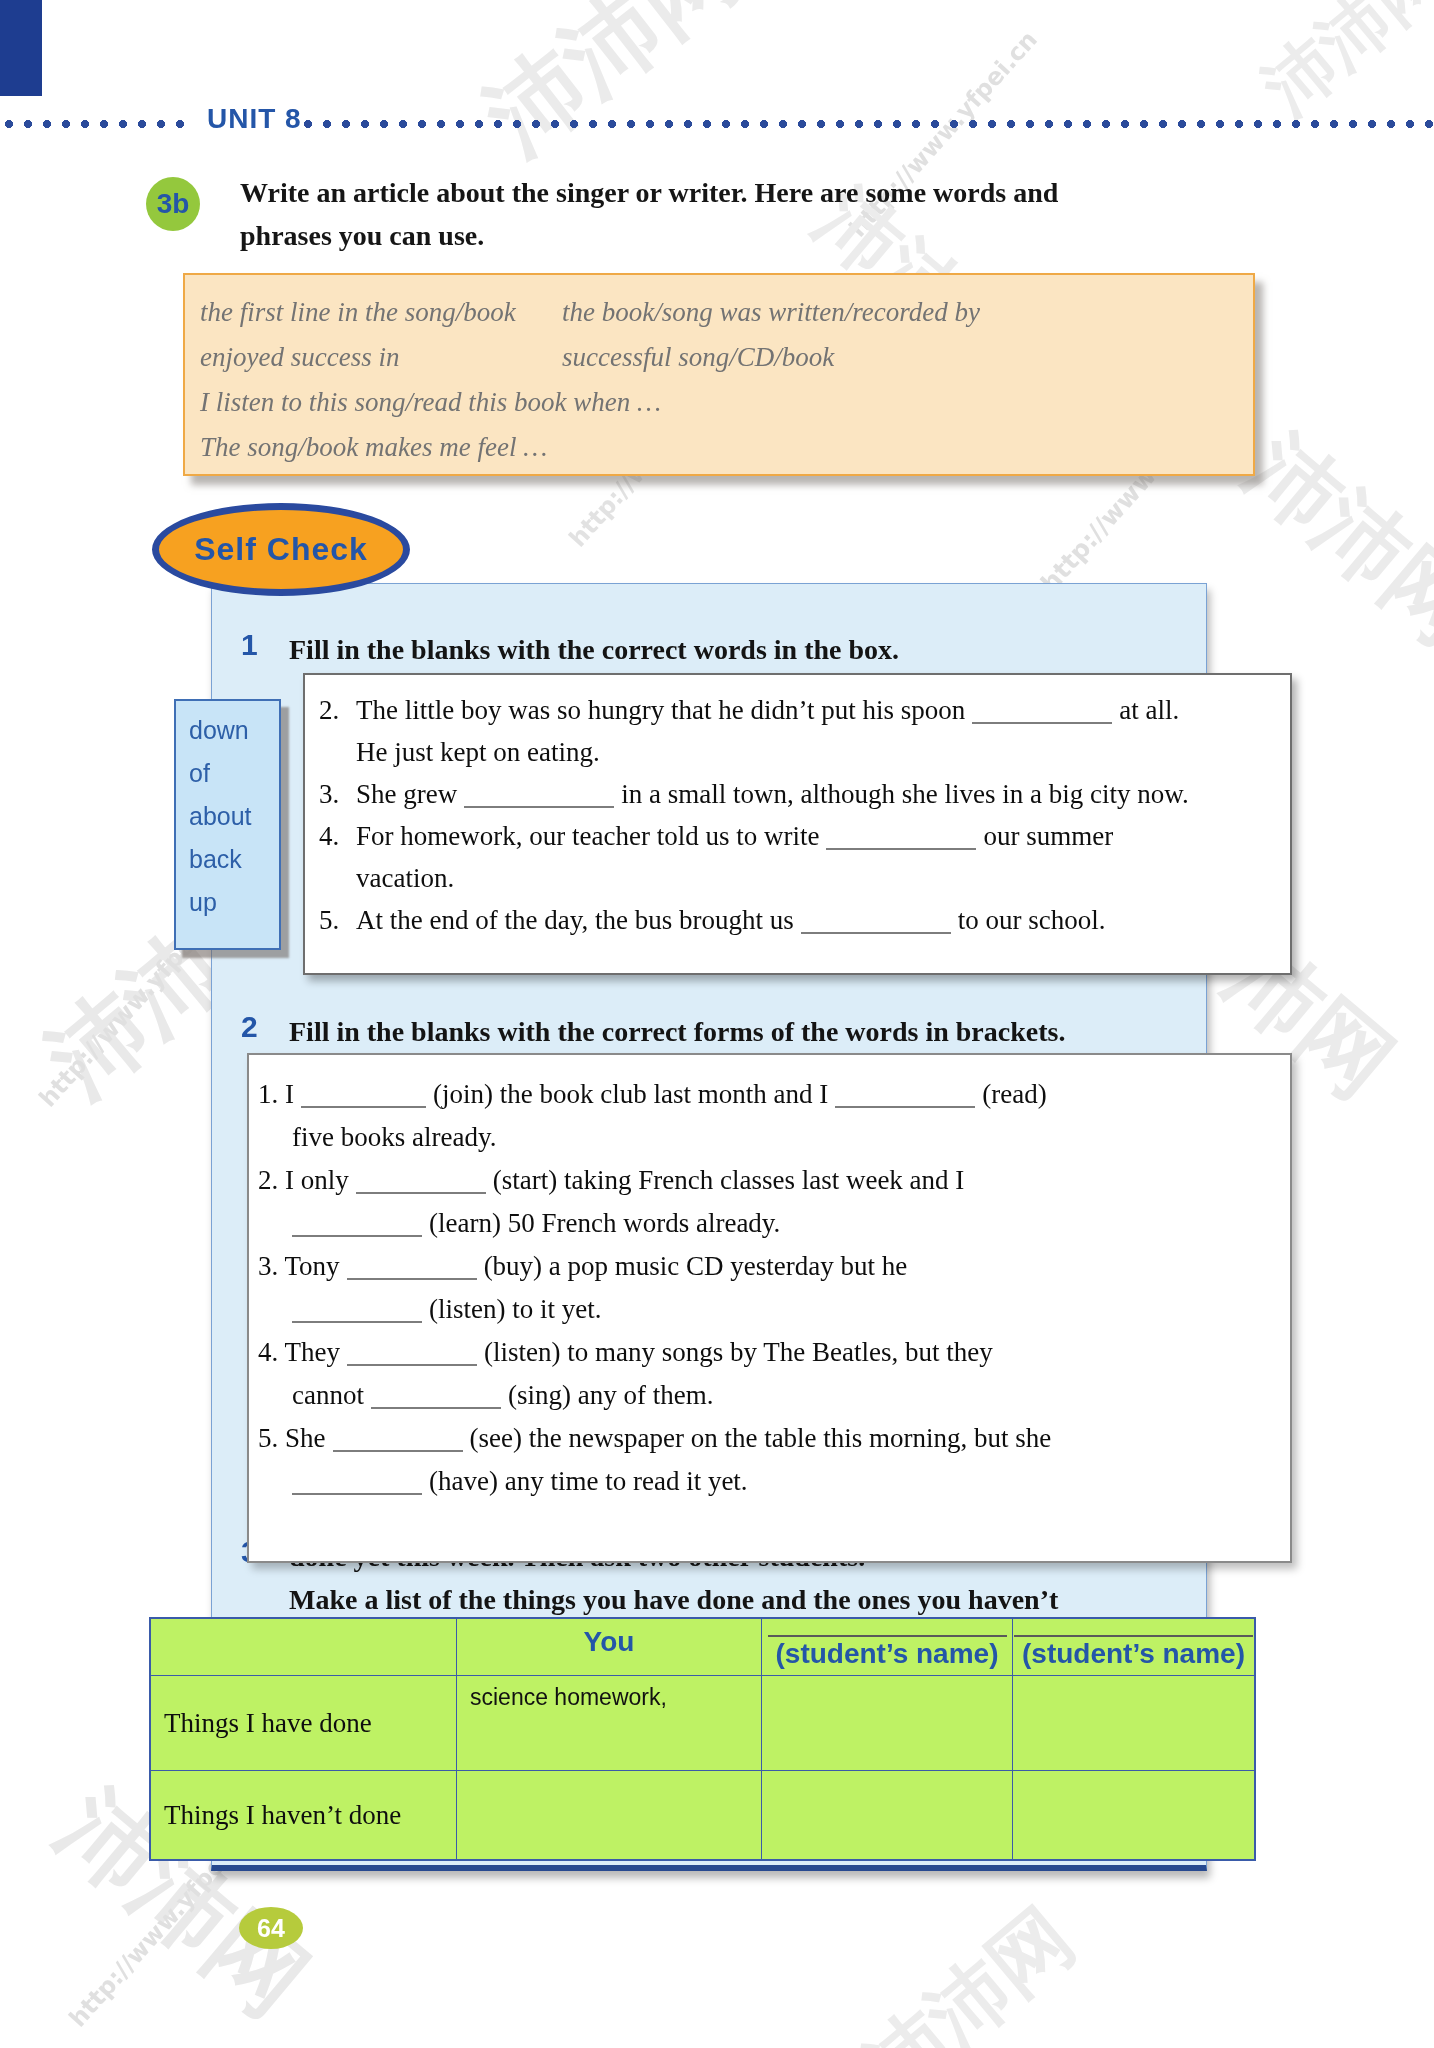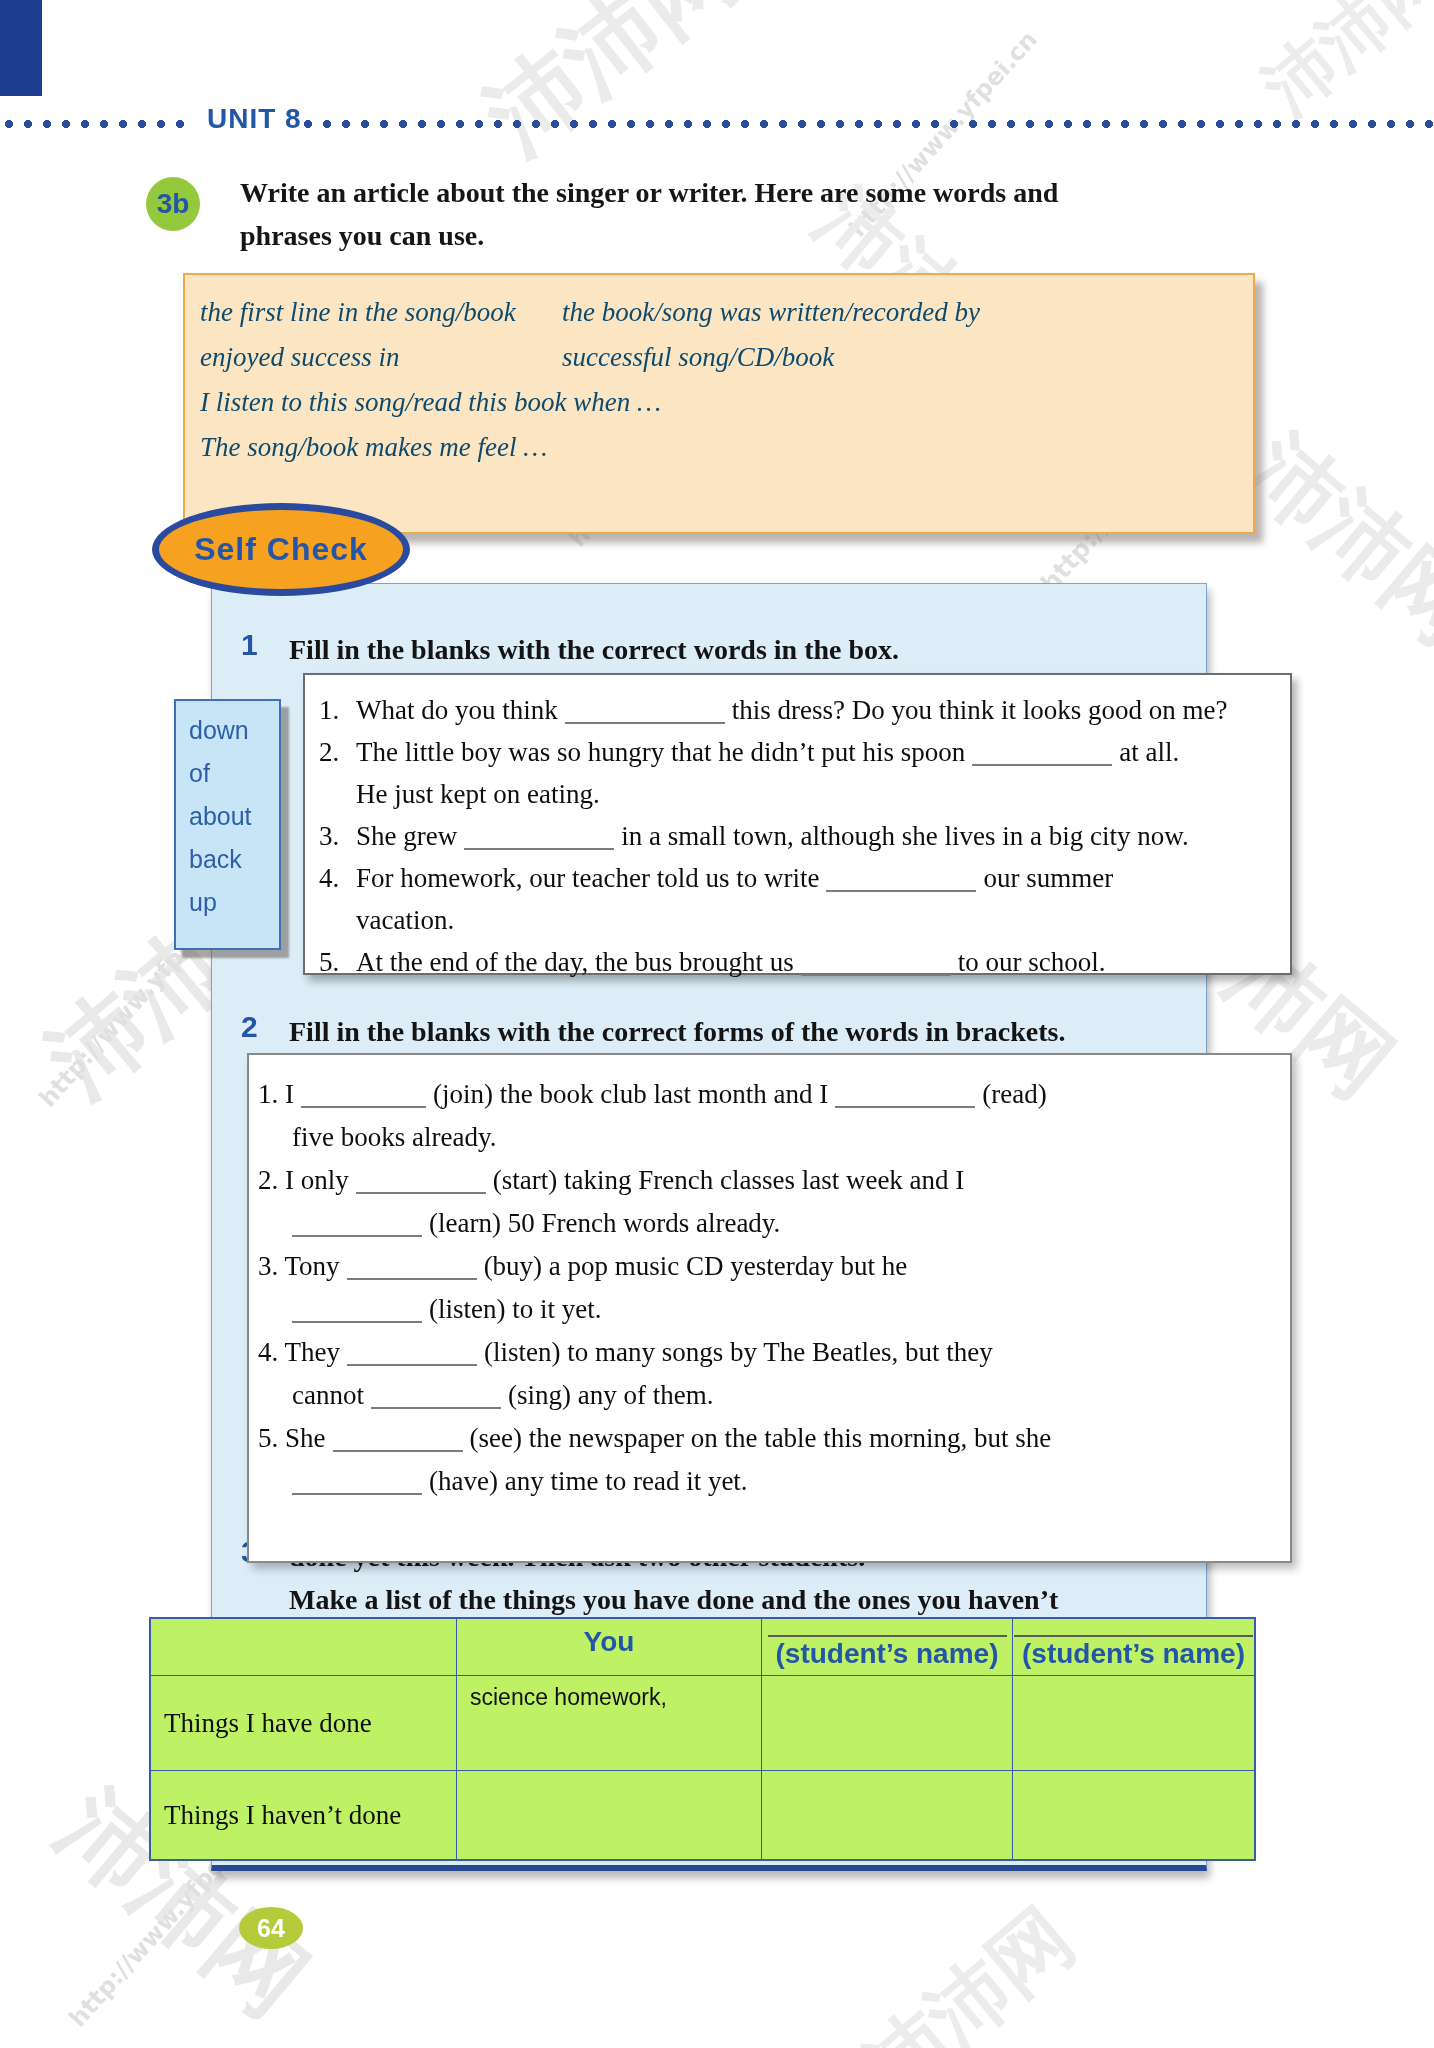--- a/index.html
+++ b/index.html
@@ -16,23 +16,23 @@
   .dots-left{left:0;width:192px;}
   .dots-right{left:299px;width:1135px;}
   .unit{position:absolute;left:207px;top:103px;font:bold 28px "Liberation Sans",sans-serif;
         color:#2456a8;letter-spacing:1px;z-index:2;}
   
   .badge3b{position:absolute;left:146px;top:177px;width:54px;height:54px;border-radius:50%;
            background:#94c83d;color:#2456a8;font:bold 28px "Liberation Sans",sans-serif;
            display:flex;align-items:center;justify-content:center;z-index:2;}
   .task{position:absolute;left:240px;top:171px;width:820px;font-weight:bold;font-size:28px;
         line-height:43px;color:#161616;z-index:2;}
-  .phrase-box{position:absolute;left:183px;top:273px;width:1072px;height:261px;background:#fbe5c2;
+  .phrase-box{position:absolute;left:183px;top:273px;width:1072px;height:203px;background:#fbe5c2;
         border:2px solid #efa946;box-shadow:8px 9px 7px rgba(125,120,115,.55);box-sizing:border-box;
-        padding:15px 0 0 15px;font-style:italic;font-size:27px;line-height:45px;color:#0c4a6e;z-index:2;}
+        padding:15px 0 0 15px;font-style:italic;font-size:27px;line-height:45px;color:#737373;z-index:2;}
   .phrase-row .c1{display:inline-block;width:362px;}
   
   .sc-ellipse{position:absolute;left:152px;top:503px;width:258px;height:93px;background:#f7a120;
         border:7px solid #2a4a9f;border-radius:50%;box-sizing:border-box;display:flex;align-items:center;
         justify-content:center;font:bold 32px "Liberation Sans",sans-serif;color:#2456a8;z-index:4;
         letter-spacing:1px;}
   .panel{position:absolute;left:211px;top:583px;width:996px;height:1288px;background:#dcedf8;
         border:1px solid #7aa2d4;border-bottom:6px solid #27498f;box-sizing:border-box;
         box-shadow:3px 7px 8px rgba(0,0,0,.28);z-index:1;}
   .ex-num{position:absolute;font:bold 30px "Liberation Sans",sans-serif;color:#2456a8;z-index:2;}
@@ -125,23 +125,20 @@
   <div class="wordbox">
     <div>down</div>
     <div>of</div>
     <div>about</div>
     <div>back</div>
     <div>up</div>
   </div>
 
   <div class="box1">
     <div>
-      <span class="n">1.</span><span>What do you think</span><span class="bl w160"></span><span>this dress? Do you think it looks good on me?</span>
-    </div>
-    <div>
       <span class="n">2.</span><span>The little boy was so hungry that he didn’t put his spoon</span><span class="bl"></span><span>at all.</span>
     </div>
     <div class="cont">He just kept on eating.</div>
     <div>
       <span class="n">3.</span><span>She grew</span><span class="bl w150"></span><span>in a small town, although she lives in a big city now.</span>
     </div>
     <div>
       <span class="n">4.</span><span>For homework, our teacher told us to write</span><span class="bl w150"></span><span>our summer</span>
     </div>
     <div class="cont">vacation.</div>

